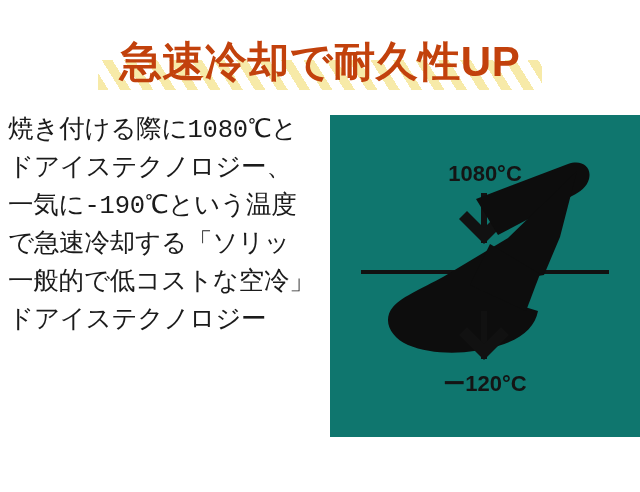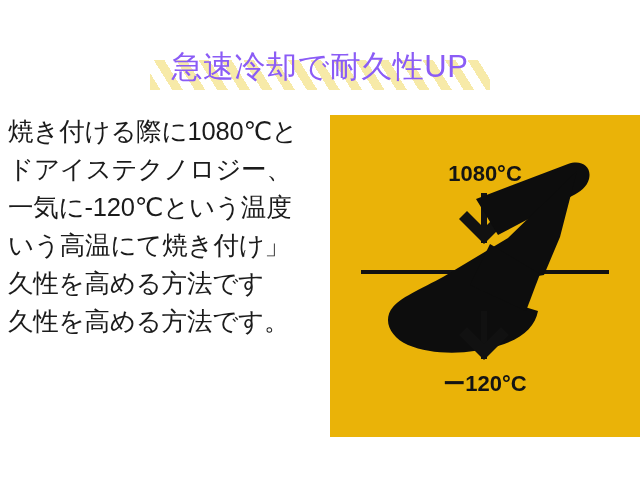--- a/index.html
+++ b/index.html
@@ -41,51 +41,52 @@
     height: 30px;
     background-image: repeating-linear-gradient(
         58deg,
         #f7eaa8 0px, #f7eaa8 9px,
         #ffffff 9px, #ffffff 19px);
     z-index: 0;
   }
   #title-text {
     position: relative;
     z-index: 1;
-    font-size: 31px;
-    font-weight: normal;
+    font-size: 42px;
+    font-weight: bold;
     letter-spacing: 0.5px;
     line-height: 1.05;
-    color: #8b5cf6;
+    color: #c2410c;
     white-space: nowrap;
   }
 
   
   #body-copy {
     position: absolute;
     left: 8px;
     top: 112px;
     width: 312px;
+    font-family: Liberation Mono, monospace;
   }
   .copy-line {
     font-size: 25.5px;
     line-height: 38px;
     color: #1b1b1b;
     white-space: nowrap;
     letter-spacing: -0.2px;
   }
 
   
   #illustration-panel {
     position: absolute;
     left: 330px;
     top: 115px;
     width: 310px;
     height: 322px;
-    background: #eab308;
+    background: #0f766e;
     overflow: hidden;
   }
   #illustration-svg {
     display: block;
     width: 310px;
     height: 322px;
   }
   .panel-label {
     font-family: "Liberation Sans", "DejaVu Sans", sans-serif;
     font-size: 22px;
@@ -99,24 +100,24 @@
 <div id="title-block">
   <div id="title-wrap">
     <div id="title-highlight"></div>
     <div id="title-text">急速冷却で耐久性UP</div>
   </div>
 </div>
 
 <div id="body-copy">
   <div class="copy-line">焼き付ける際に1080℃と</div>
   <div class="copy-line">ドアイステクノロジー、</div>
-  <div class="copy-line">一気に-120℃という温度</div>
-  <div class="copy-line">いう高温にて焼き付け」</div>
-  <div class="copy-line">久性を高める方法です</div>
-  <div class="copy-line">久性を高める方法です。</div>
+  <div class="copy-line">一気に-190℃という温度</div>
+  <div class="copy-line">で急速冷却する「ソリッ</div>
+  <div class="copy-line">一般的で低コストな空冷」</div>
+  <div class="copy-line">ドアイステクノロジー</div>
 </div>
 
 <div id="illustration-panel">
   <svg id="illustration-svg" viewBox="0 0 310 322" xmlns="http://www.w3.org/2000/svg">
 
     <text class="panel-label" x="155" y="66" text-anchor="middle">1080°C</text>
 
     <g>
       <rect x="151" y="78" width="6" height="50" fill="#111111"></rect>
       <path d="M129 104 L137 96 L154 113 L171 96 L179 104 L154 129 Z" fill="#111111"></path>

